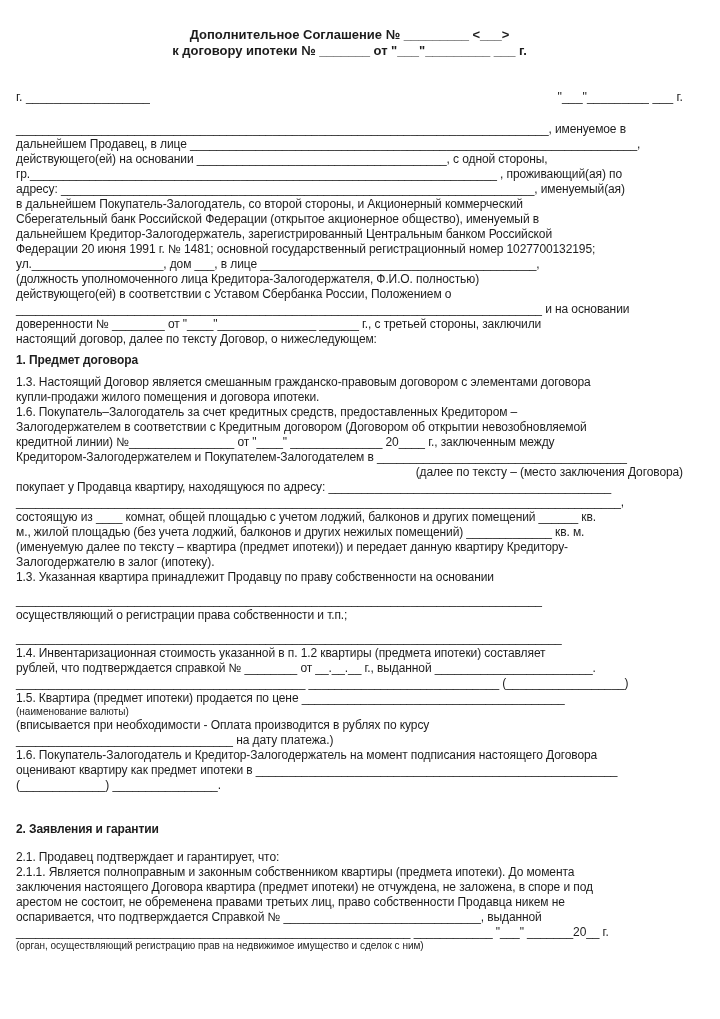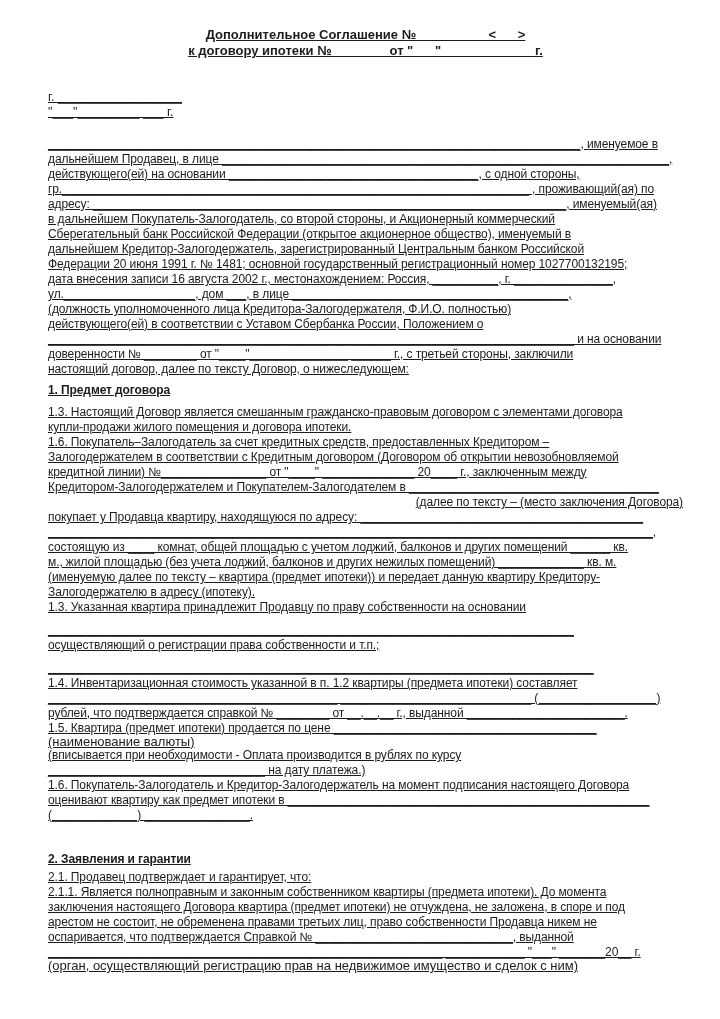--- a/index.html
+++ b/index.html
@@ -1,44 +1,43 @@
 <!DOCTYPE html>
 <html><head>
 <meta charset="utf-8">
 <style>
   html,body{margin:0;padding:0;background:#ffffff;}
   .page{
     position:relative;
     width:716px;height:1019px;
     box-sizing:border-box;
-    padding:27px 33px 0 48px;
+    padding:27px 33px 0 16px;
     background:#ffffff;
     color:#1c1c1c;
     font-family:"Liberation Sans", sans-serif;
     overflow:hidden;
-    text-decoration:underline;
   }
   .title-line{
     font-size:13px;font-weight:bold;line-height:16px;
     text-align:center;white-space:pre;
   }
   .meta-row{
     margin-top:31px;
     display:flex;justify-content:space-between;
-    font-size:12.4px;line-height:15px;white-space:pre;flex-direction:column;
+    font-size:12.4px;line-height:15px;white-space:pre;
   }
   .body{margin-top:17px;}
   .ln{
     font-size:12px;line-height:15px;
     white-space:pre;letter-spacing:-0.1px;
   }
   .h1{font-weight:bold;margin:6px 0 7px;}
-  .h2{font-weight:bold;margin:29px 0 3px;}
+  .h2{font-weight:bold;margin:29px 0 13px;}
   .gap{margin-top:8px;}
-  .small{font-size:13px;line-height:12px;letter-spacing:0;}
+  .small{font-size:10px;line-height:12px;letter-spacing:0;}
   .right{text-align:right;}
 </style>
 </head>
 <body>
 
 <div class="page">
 
   <div>
     <div class="title-line">Дополнительное Соглашение № _________ &lt;___&gt;</div>
     <div class="title-line">к договору ипотеки № _______ от "___"_________ ___ г.</div>
@@ -52,48 +51,47 @@
   <div class="body">
     <div class="ln">_________________________________________________________________________________, именуемое в</div>
     <div class="ln">дальнейшем Продавец, в лице ____________________________________________________________________,</div>
     <div class="ln">действующего(ей) на основании ______________________________________, с одной стороны,</div>
     <div class="ln">гр._______________________________________________________________________ , проживающий(ая) по</div>
     <div class="ln">адресу: ________________________________________________________________________, именуемый(ая)</div>
     <div class="ln">в дальнейшем Покупатель-Залогодатель, со второй стороны, и Акционерный коммерческий</div>
     <div class="ln">Сберегательный банк Российской Федерации (открытое акционерное общество), именуемый в</div>
     <div class="ln">дальнейшем Кредитор-Залогодержатель, зарегистрированный Центральным банком Российской</div>
     <div class="ln">Федерации 20 июня 1991 г. № 1481; основной государственный регистрационный номер 1027700132195;</div>
-    <div class="ln">дата внесения записи 16 августа 2002 г., местонахождением: Россия, __________, г. _______________,</div>
     <div class="ln">ул.____________________, дом ___, в лице __________________________________________,</div>
     <div class="ln">(должность уполномоченного лица Кредитора-Залогодержателя, Ф.И.О. полностью)</div>
     <div class="ln">действующего(ей) в соответствии с Уставом Сбербанка России, Положением о</div>
     <div class="ln">________________________________________________________________________________ и на основании</div>
     <div class="ln">доверенности № ________ от "____"_______________ ______ г., с третьей стороны, заключили</div>
     <div class="ln">настоящий договор, далее по тексту Договор, о нижеследующем:</div>
     <div class="ln h1">1. Предмет договора</div>
     <div class="ln">1.3. Настоящий Договор является смешанным гражданско-правовым договором с элементами договора</div>
     <div class="ln">купли-продажи жилого помещения и договора ипотеки.</div>
     <div class="ln">1.6. Покупатель–Залогодатель за счет кредитных средств, предоставленных Кредитором –</div>
     <div class="ln">Залогодержателем в соответствии с Кредитным договором (Договором об открытии невозобновляемой</div>
     <div class="ln">кредитной линии) №________________ от "____" ______________ 20____ г., заключенным между</div>
     <div class="ln">Кредитором-Залогодержателем и Покупателем-Залогодателем в ______________________________________</div>
     <div class="ln right">(далее по тексту – (место заключения Договора)</div>
     <div class="ln">покупает у Продавца квартиру, находящуюся по адресу: ___________________________________________</div>
     <div class="ln">____________________________________________________________________________________________,</div>
     <div class="ln">состоящую из ____ комнат, общей площадью с учетом лоджий, балконов и других помещений ______ кв.</div>
     <div class="ln">м., жилой площадью (без учета лоджий, балконов и других нежилых помещений) _____________ кв. м.</div>
     <div class="ln">(именуемую далее по тексту – квартира (предмет ипотеки)) и передает данную квартиру Кредитору-</div>
-    <div class="ln">Залогодержателю в адресу (ипотеку).</div>
+    <div class="ln">Залогодержателю в залог (ипотеку).</div>
     <div class="ln">1.3. Указанная квартира принадлежит Продавцу по праву собственности на основании</div>
     <div class="ln gap">________________________________________________________________________________</div>
     <div class="ln">осуществляющий о регистрации права собственности и т.п.;</div>
     <div class="ln gap">___________________________________________________________________________________</div>
     <div class="ln">1.4. Инвентаризационная стоимость указанной в п. 1.2 квартиры (предмета ипотеки) составляет</div>
+    <div class="ln">рублей, что подтверждается справкой № ________ от __.__.__ г., выданной ________________________.</div>
     <div class="ln">____________________________________________ _____________________________ (__________________)</div>
-    <div class="ln">рублей, что подтверждается справкой № ________ от __.__.__ г., выданной ________________________.</div>
     <div class="ln">1.5. Квартира (предмет ипотеки) продается по цене ________________________________________</div>
     <div class="ln small">(наименование валюты)</div>
     <div class="ln">(вписывается при необходимости - Оплата производится в рублях по курсу</div>
     <div class="ln">_________________________________ на дату платежа.)</div>
     <div class="ln">1.6. Покупатель-Залогодатель и Кредитор-Залогодержатель на момент подписания настоящего Договора</div>
     <div class="ln">оценивают квартиру как предмет ипотеки в _______________________________________________________</div>
     <div class="ln">(_____________) ________________.</div>
     <div class="ln h2">2. Заявления и гарантии</div>
     <div class="ln">2.1. Продавец подтверждает и гарантирует, что:</div>
     <div class="ln">2.1.1. Является полноправным и законным собственником квартиры (предмета ипотеки). До момента</div>

